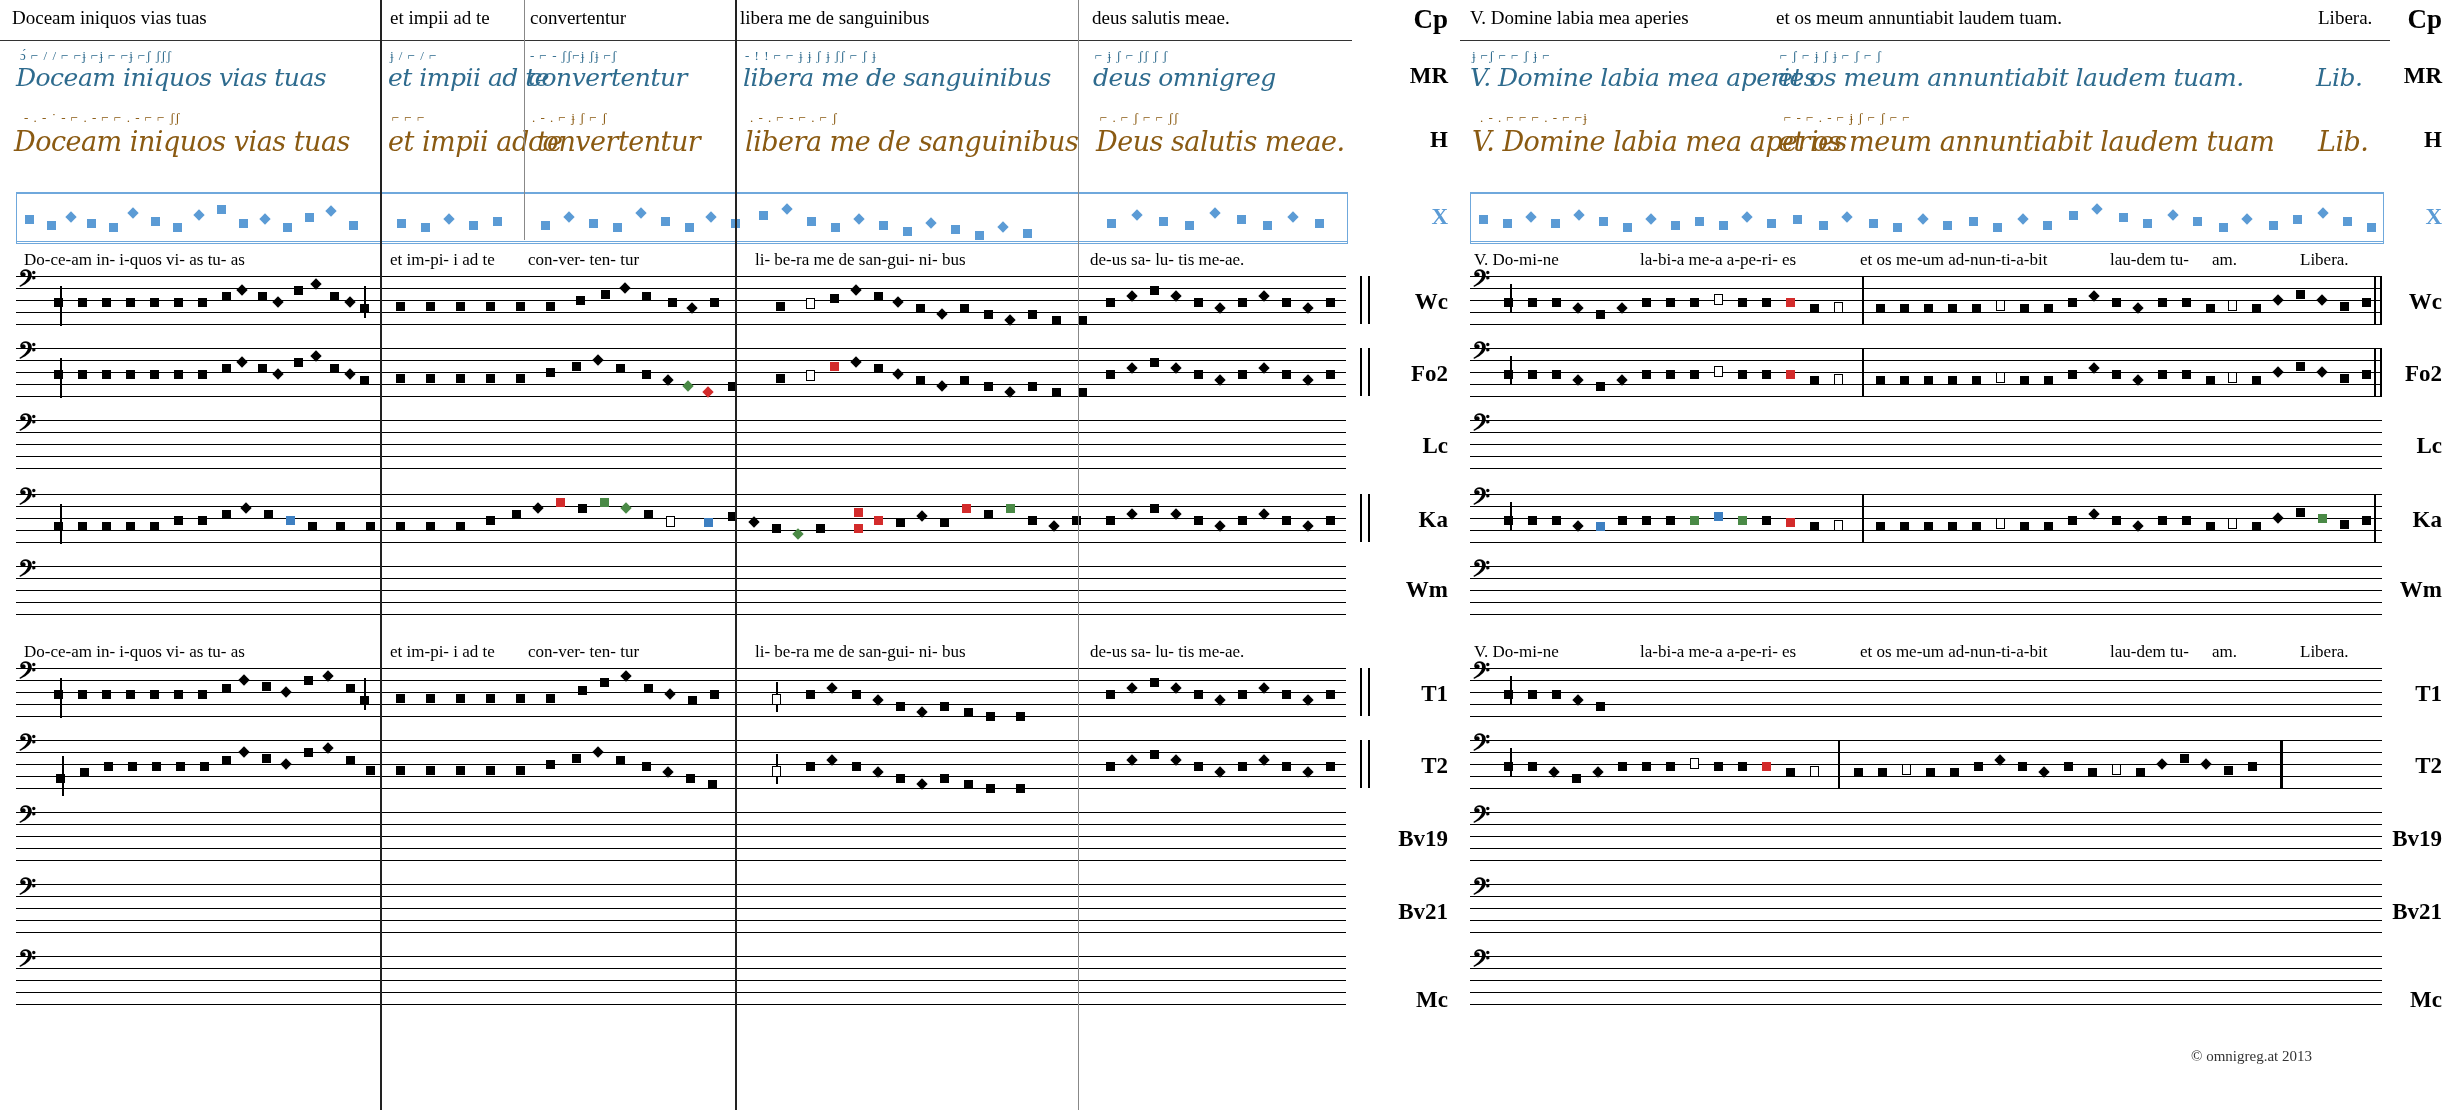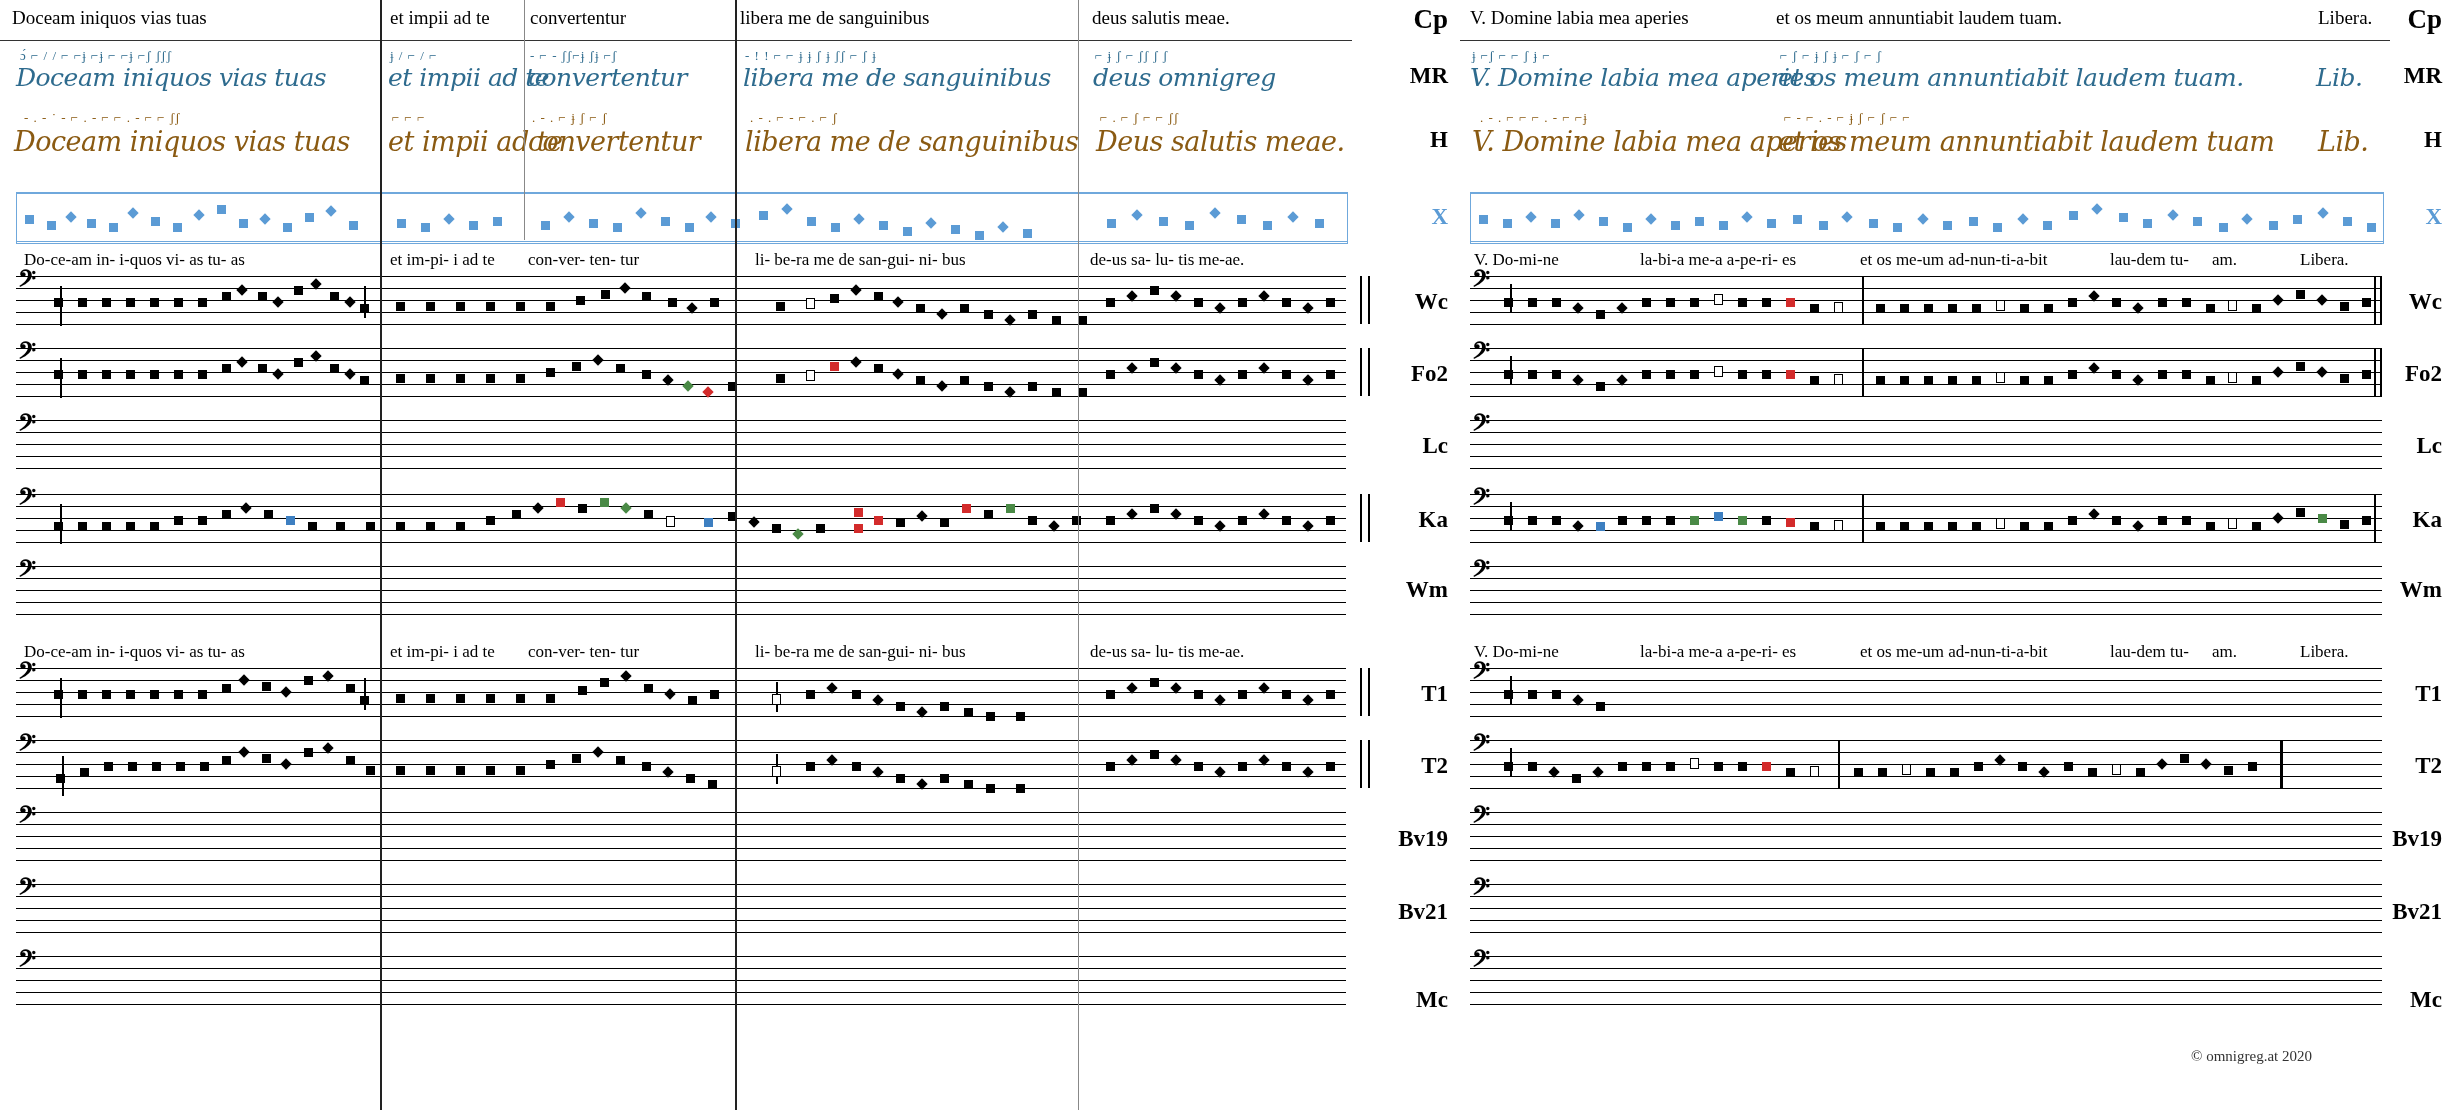--- a/index.html
+++ b/index.html
@@ -1047,16 +1047,16 @@
     <div class="stave" style="top:956px; left:10px; width:912px; height:52px;">
       <div class="sline" style="top:0;  width:912px;"></div>
       <div class="sline" style="top:12px; width:912px;"></div>
       <div class="sline" style="top:24px; width:912px;"></div>
       <div class="sline" style="top:36px; width:912px;"></div>
       <div class="sline" style="top:48px; width:912px;"></div>
       <div class="clef" style="left:2px; top:-8px;">𝄢</div>
     </div>
     <div class="row-label" style="position:absolute; right:12px; top:988px;">Mc</div>
 
-    <div class="copyright" style="right:142px; top:1048px;">©  omnigreg.at   2020</div>
+    <div class="copyright" style="right:142px; top:1048px;">©  omnigreg.at   2013</div>
   </div>
 
 </div>
 
 </body></html>

